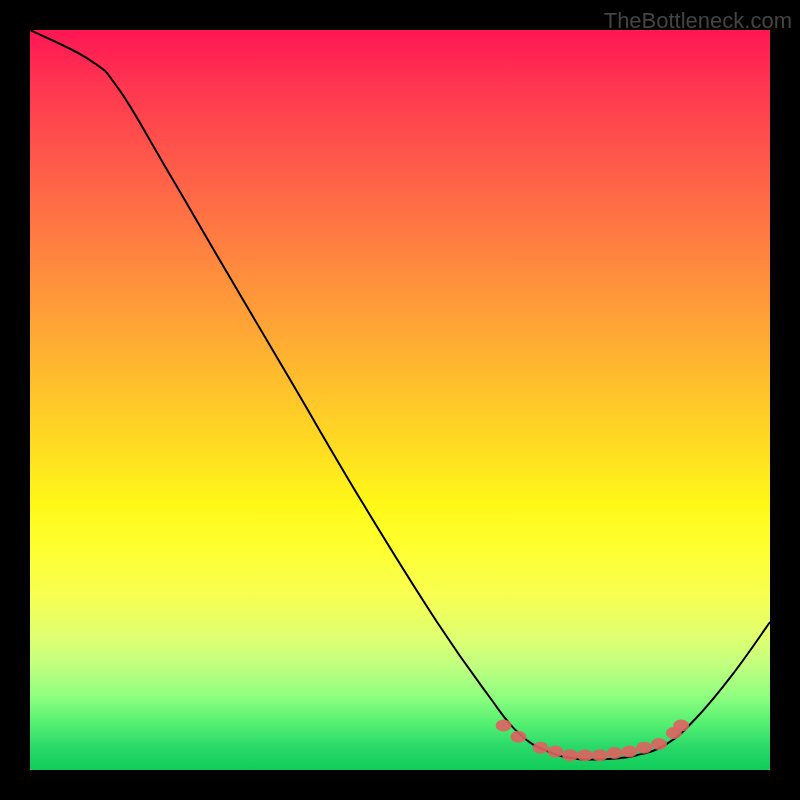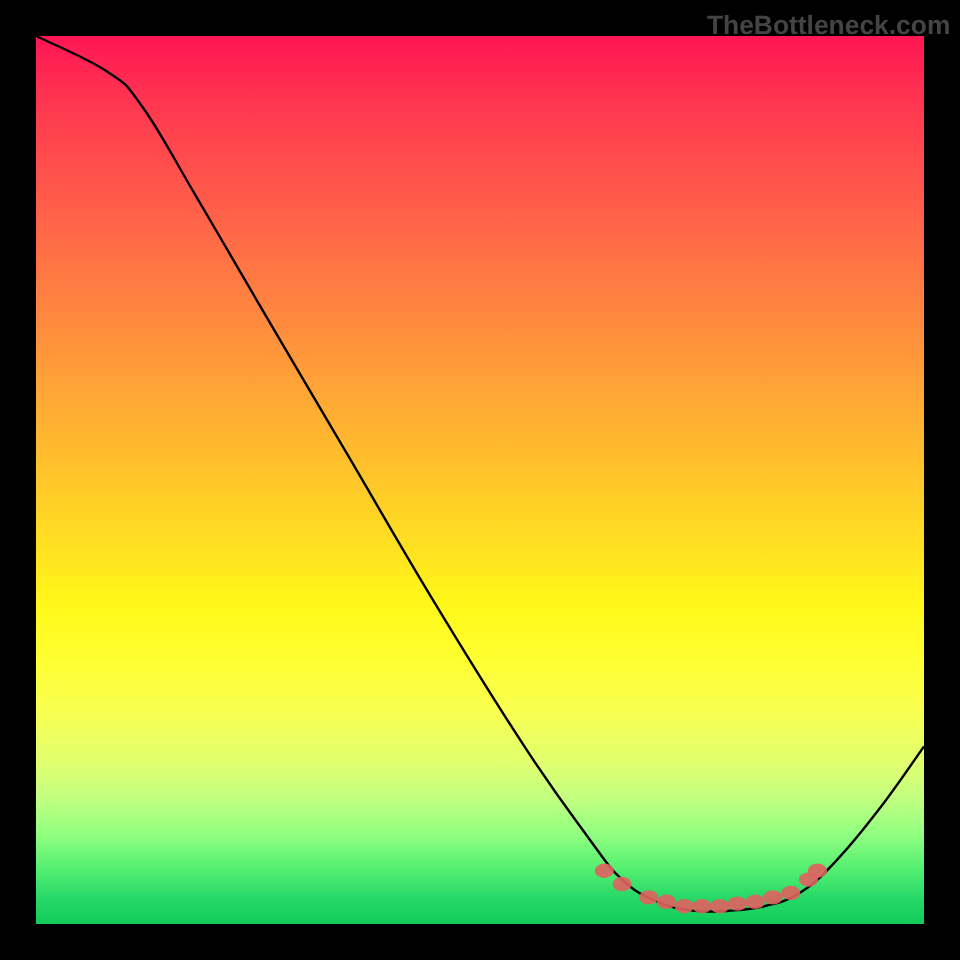--- a/index.html
+++ b/index.html
@@ -13,21 +13,21 @@
       background: #000;
       position: relative;
       font-family: Arial, sans-serif;
     }
     .watermark {
       position: absolute;
       top: 8px;
       right: 8px;
       color: #444;
       font-size: 22px;
-      font-weight: 700;
+      font-weight: 400;
       z-index: 10;
     }
     .chart-container {
       position: absolute;
       left: 30px;
       top: 30px;
       width: 740px;
       height: 740px;
       overflow: hidden;
     }

